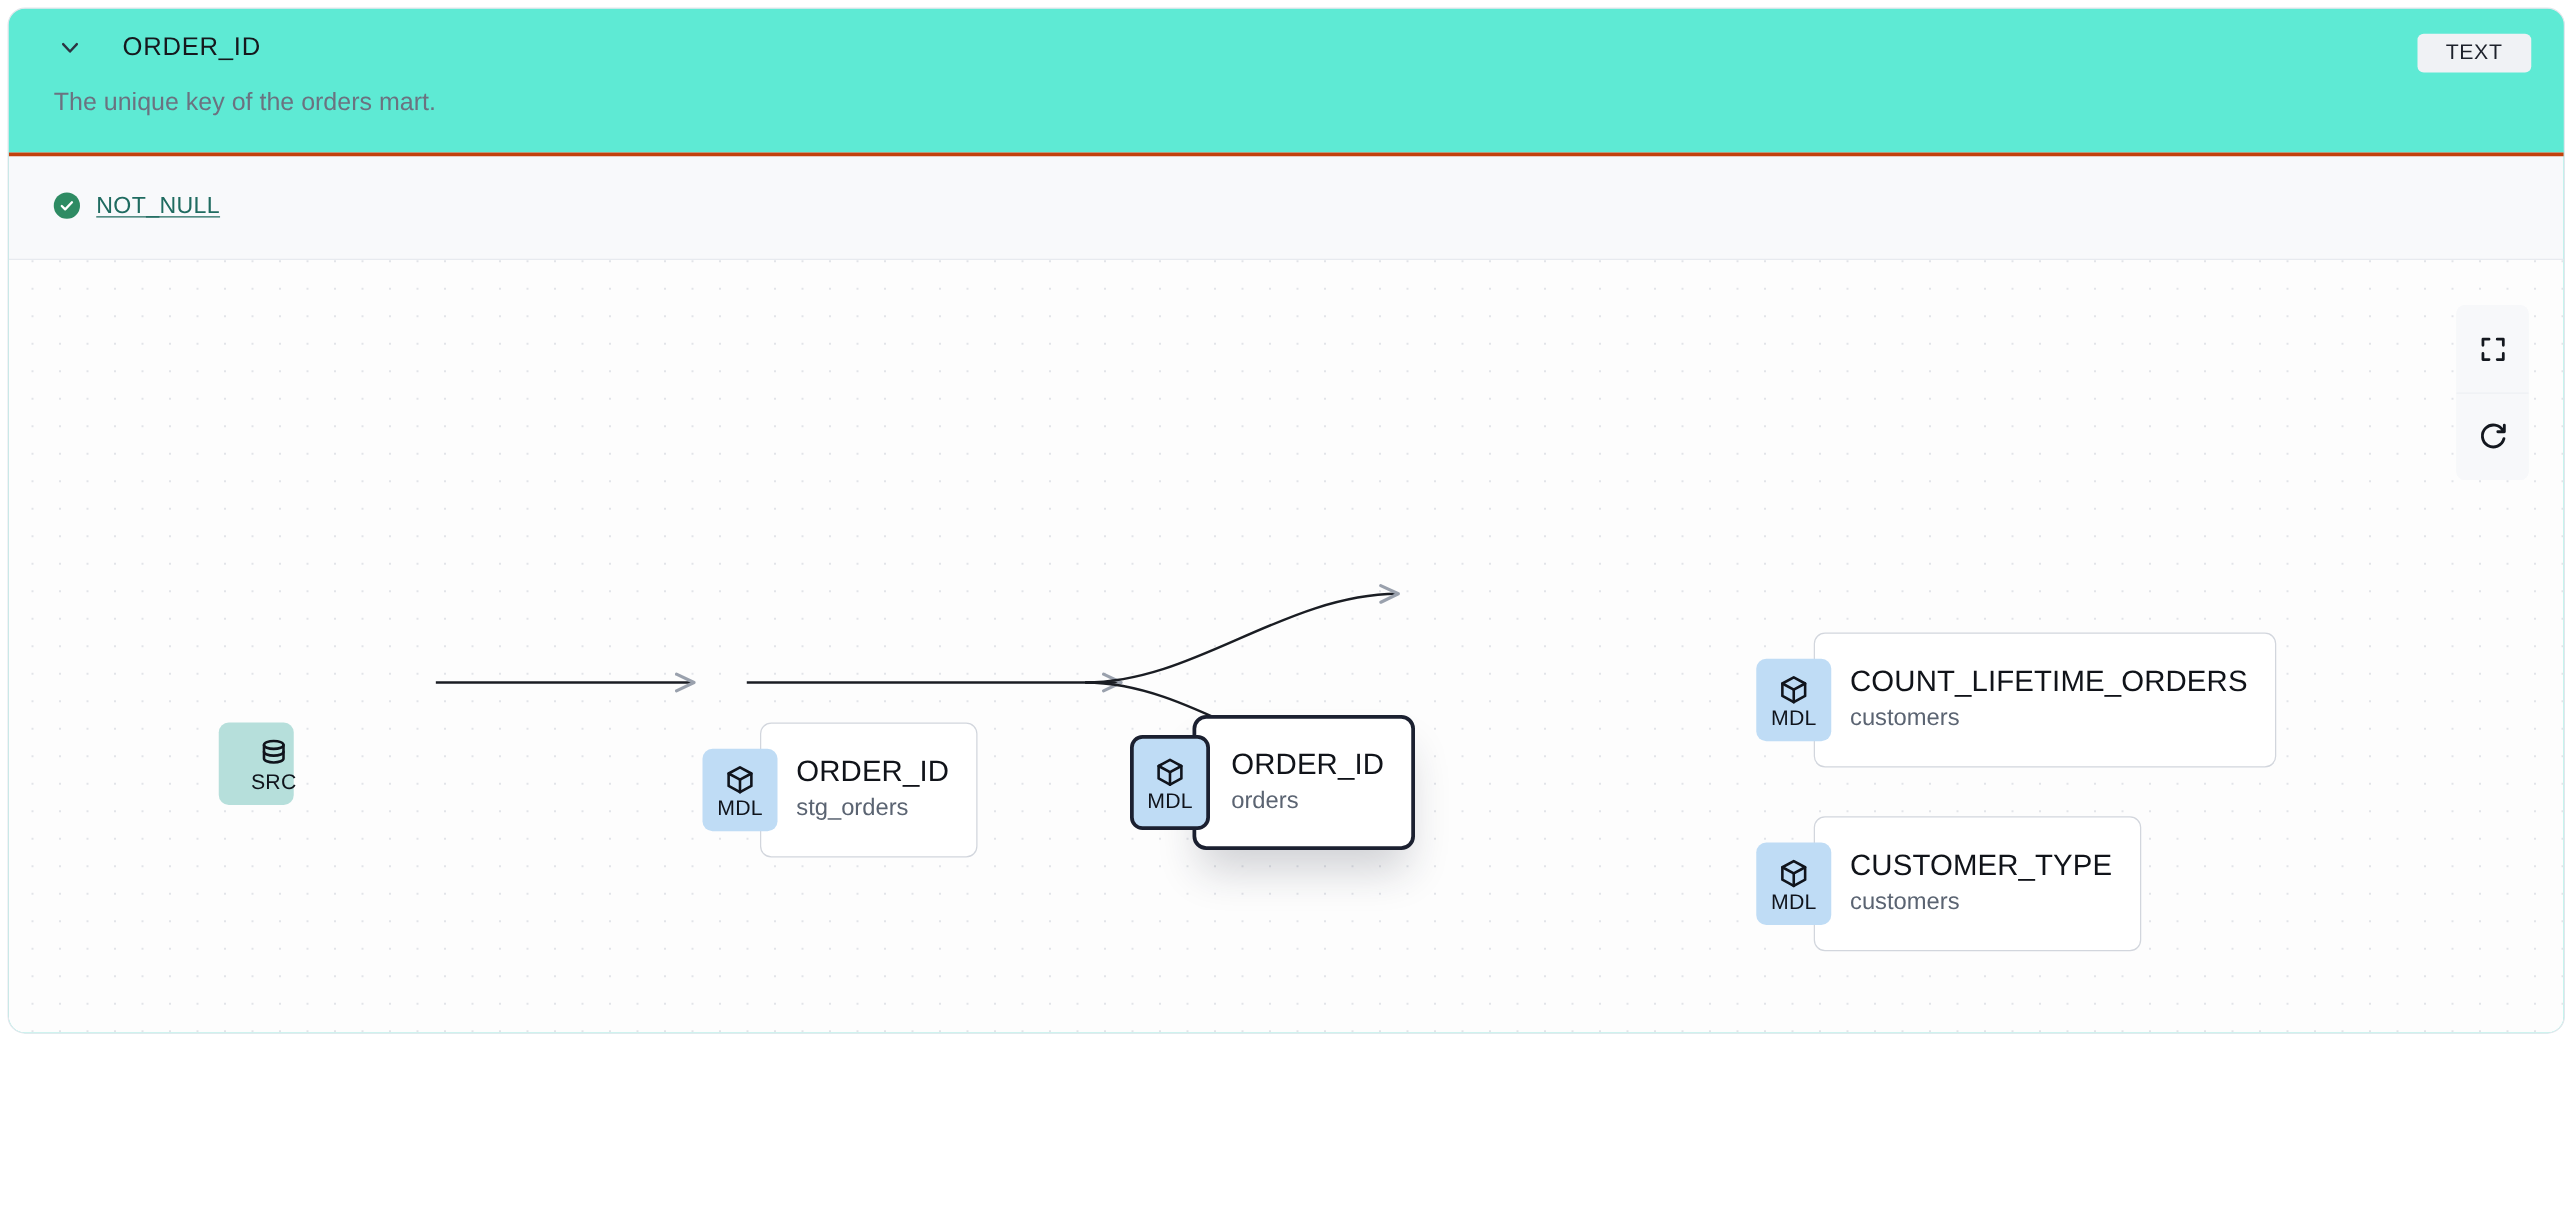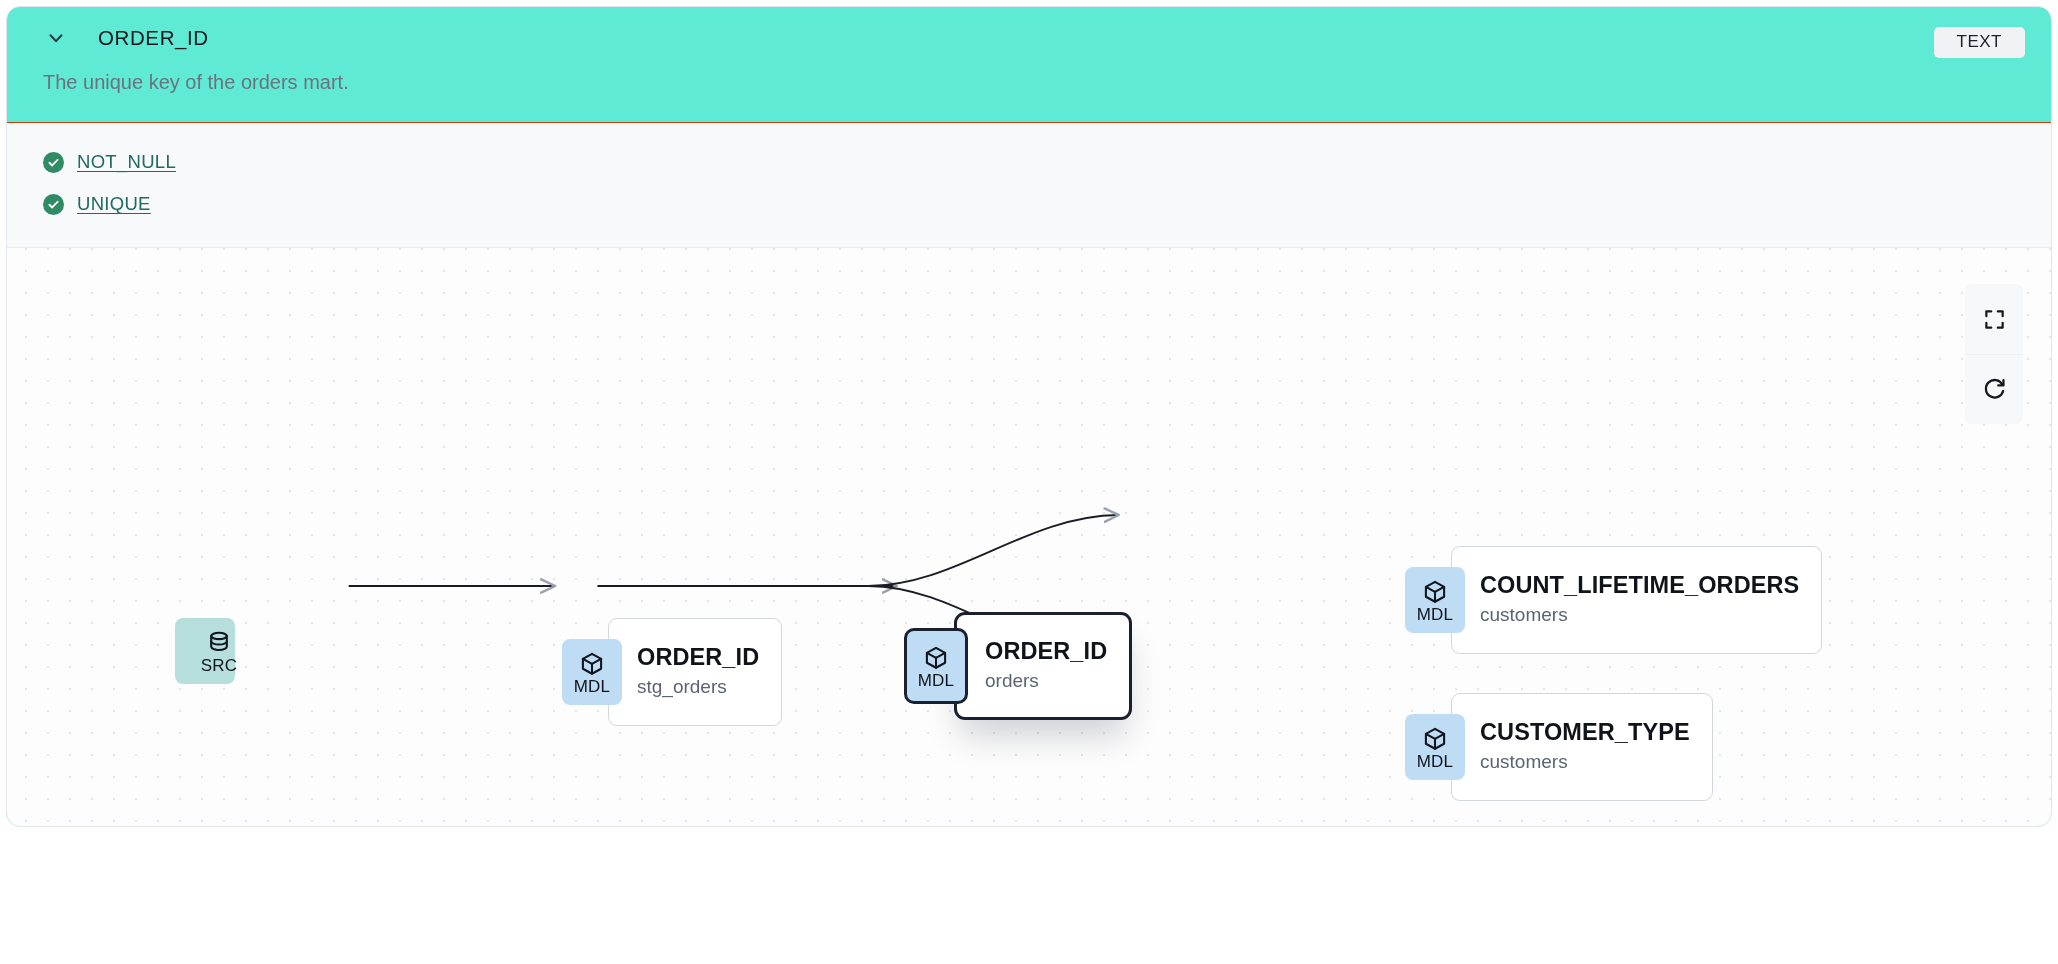--- a/index.html
+++ b/index.html
@@ -71,21 +71,21 @@
   .col-desc {
     padding: 0 36px 26px 36px;
     font-size: 20px;
     color: #6b7280;
     line-height: 1.35;
   }
 
   
   .tests {
     background: #f8f9fb;
-    border-top: 1px solid #c2410c;
+    border-top: 3px solid #c2410c;
     border-bottom: 1px solid #e7eaef;
     padding: 18px 36px 22px 36px;
   }
   .test-row {
     display: flex;
     align-items: center;
     height: 42px;
     gap: 13px;
   }
   .test-check {
@@ -154,21 +154,20 @@
     justify-content: center;
     min-height: 108px;
     z-index: 1;
   }
   .node-name {
     font-size: 23.5px;
     color: #101319;
     line-height: 1.18;
     white-space: nowrap;
     letter-spacing: 0.1px;
-    font-weight: bold;
   }
   .node-sub {
     font-size: 19px;
     color: #5b6472;
     margin-top: 4px;
     white-space: nowrap;
   }
   .node.selected .node-body {
     border: 3px solid #1b2030;
     border-radius: 11px;
@@ -236,28 +235,20 @@
 
     <div class="tests">
       <div class="test-row">
         <span class="test-check">
           <svg width="13" height="13" viewBox="0 0 24 24" fill="none" stroke="#ffffff" stroke-width="3.4" stroke-linecap="round" stroke-linejoin="round">
             <polyline points="4.5 12.5 9.5 17.5 19.5 7"></polyline>
           </svg>
         </span>
         <span class="test-link">NOT_NULL</span>
       </div>
-      <div class="test-row">
-        <span class="test-check">
-          <svg width="13" height="13" viewBox="0 0 24 24" fill="none" stroke="#ffffff" stroke-width="3.4" stroke-linecap="round" stroke-linejoin="round">
-            <polyline points="4.5 12.5 9.5 17.5 19.5 7"></polyline>
-          </svg>
-        </span>
-        <span class="test-link">UNIQUE</span>
-      </div>
     </div>
 
     <div class="graph">
 
       <svg class="edges" viewBox="0 0 2046 696" preserveAspectRatio="none">
         <defs>
           <marker id="ah" markerWidth="9" markerHeight="9" refX="7.6" refY="4.5" orient="auto">
             <path d="M0.6,1 L8,4.5 L0.6,8" fill="none" stroke="#9aa1ad" stroke-width="1.3" stroke-linecap="round" stroke-linejoin="round"></path>
           </marker>
         </defs>

